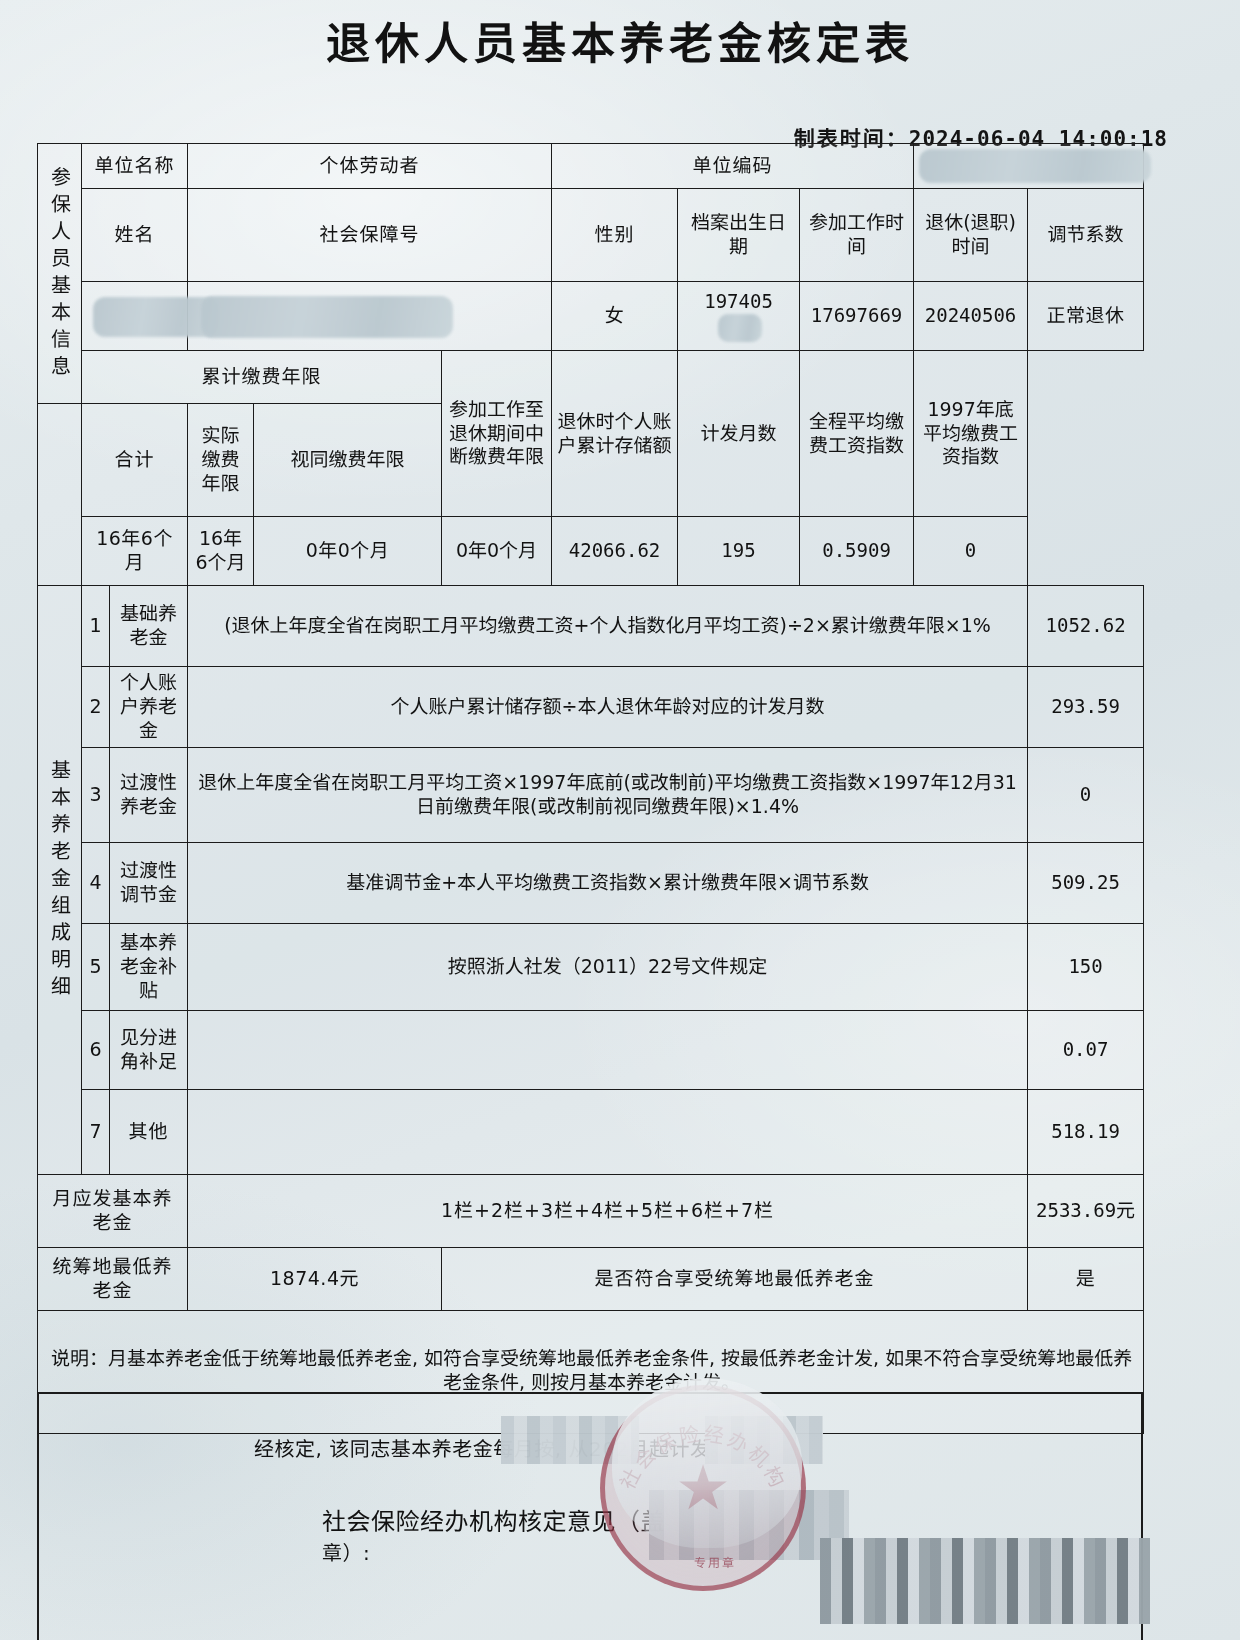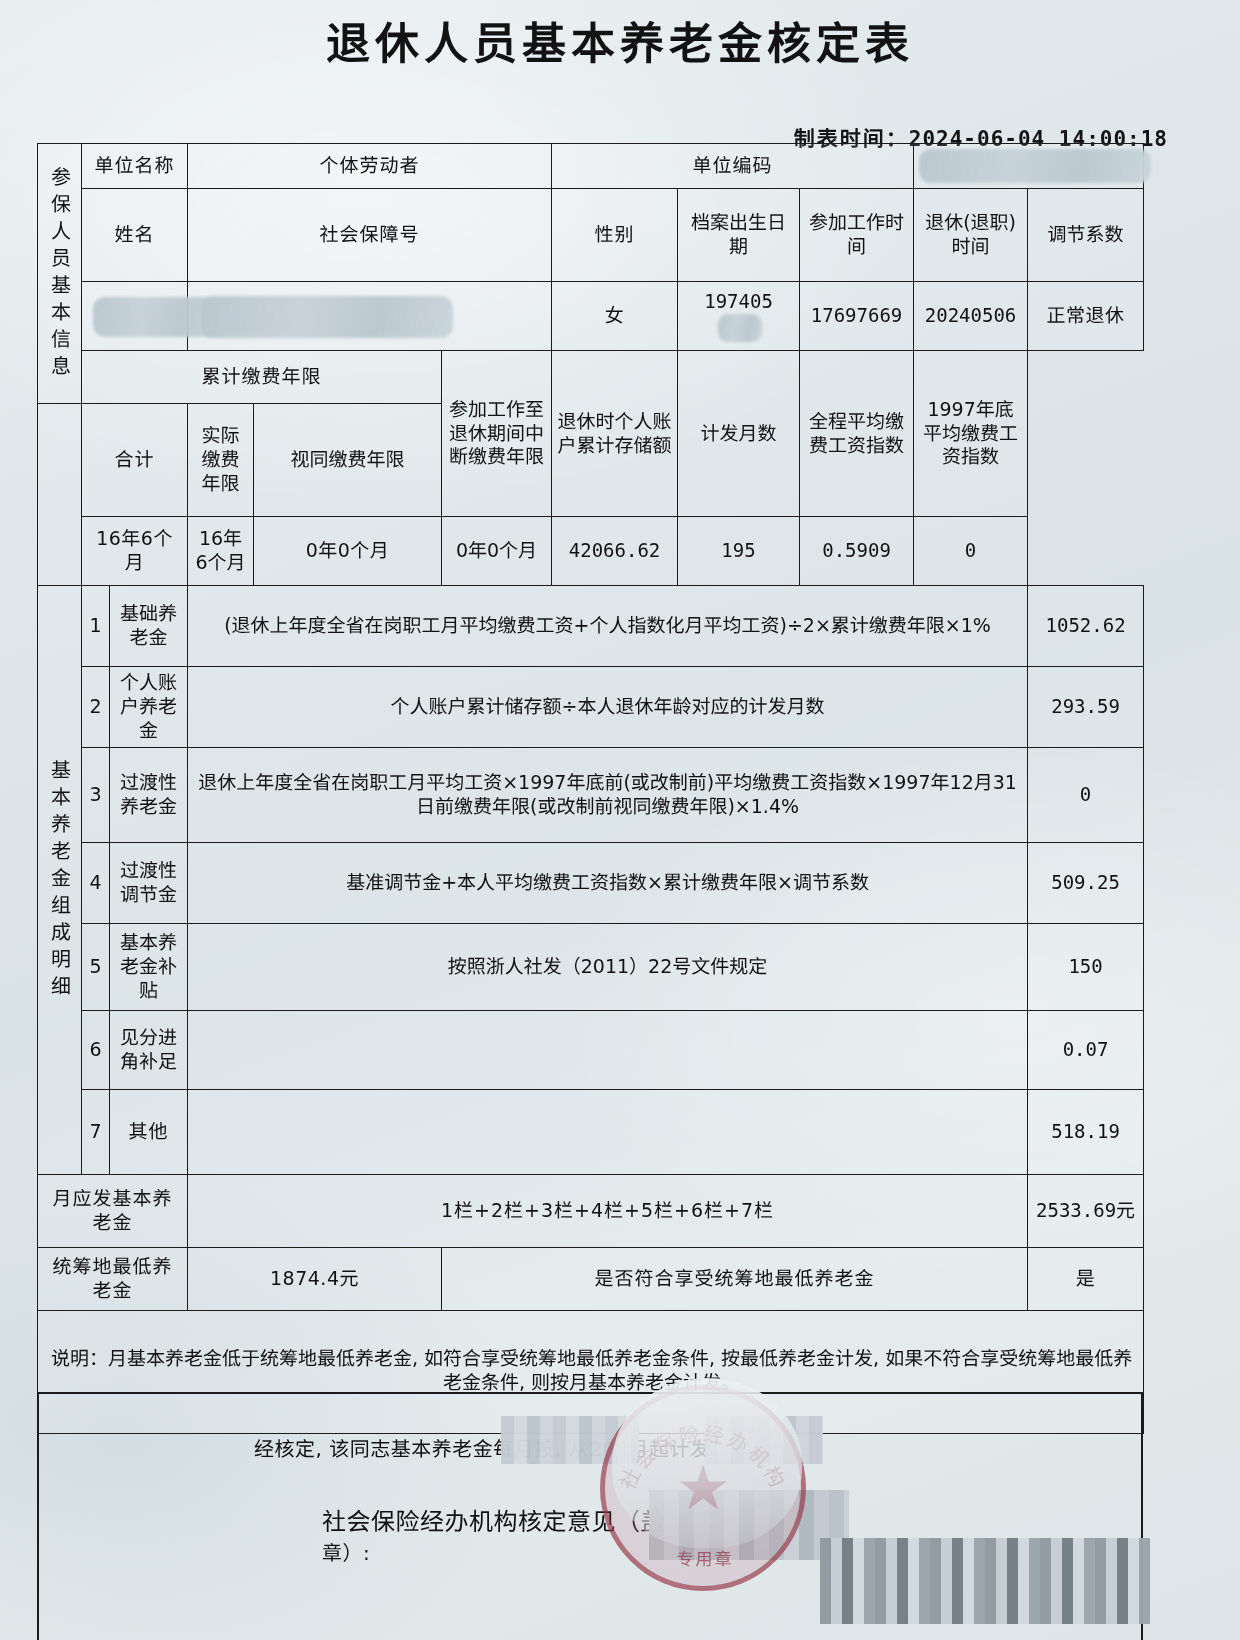--- a/index.html
+++ b/index.html
@@ -203,23 +203,23 @@
     left: 0; top: 0; width: 196px; height: 196px;
   }
   .seal-arc text {
     fill: rgba(140, 48, 68, 0.70);
     font-size: 20px;
     font-family: "DejaVu Sans", sans-serif;
     letter-spacing: 3px;
   }
   .seal-bottom {
     position: absolute;
-    left: 2px; bottom: 16px; width: 196px;
+    left: 12px; bottom: 16px; width: 196px;
     text-align: center;
-    font-size: 17px;
+    font-size: 12px;
     color: rgba(140, 48, 68, 0.68);
     letter-spacing: 2px;
   }
   
   .seal-blur {
     position: absolute;
     left: 612px;
     top: 1378px;
     width: 190px;
     height: 170px;

